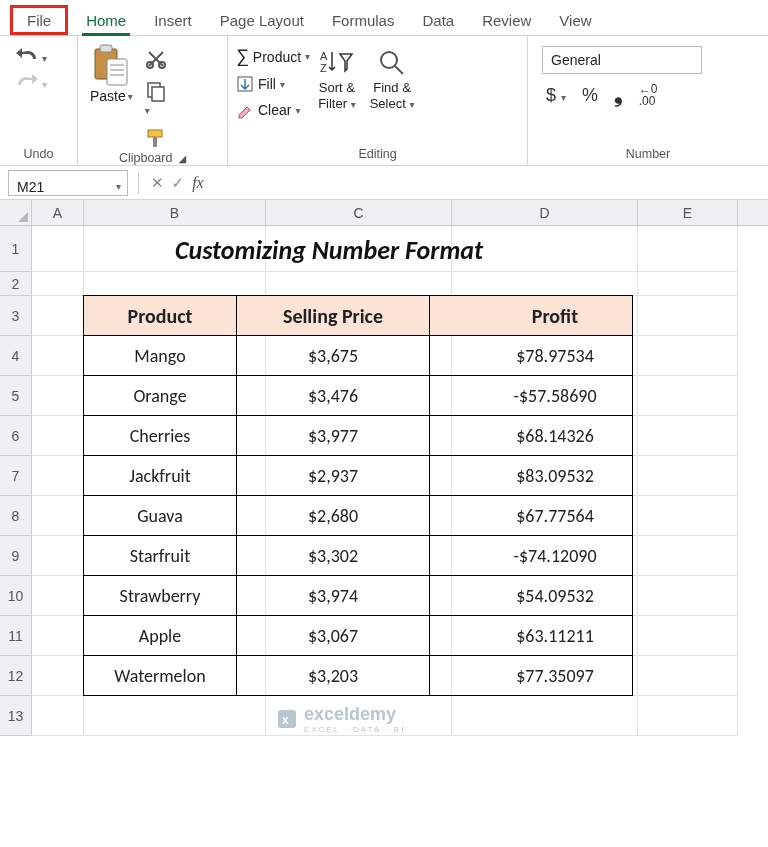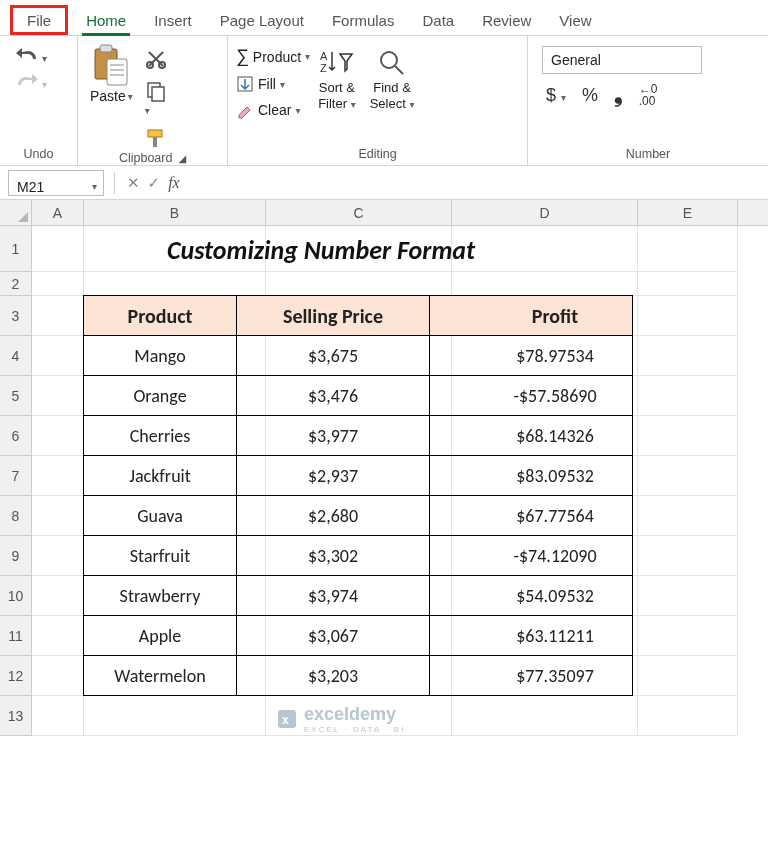--- a/index.html
+++ b/index.html
@@ -99,21 +99,21 @@
   .num-row { display:flex; gap:16px; align-items:center; font-size:18px; color:#333; padding-left:4px;}
 
   svg { display:block; }
 
   
   .fbar {
     display:flex; align-items:center; height:34px;
     border-bottom:1px solid #d4d4d4; background:#fff;
   }
   .namebox {
-    width:96px; border:1px solid #bcbcbc; margin:0 4px 0 8px;
+    width:120px; border:1px solid #bcbcbc; margin:0 4px 0 8px;
     height:26px; display:flex; align-items:center; justify-content:space-between;
     padding:8px 6px 0 8px; font-size:14px; background:#fff;
   }
   .fx-controls { display:flex; align-items:center; gap:8px; margin:0 6px; color:#888;}
   .fx-label { font-style:italic; font-family:"Times New Roman",serif; font-size:16px; color:#555;}
   .formula-input { flex:1; border:none; height:26px; margin-right:8px; background:#fff;}
 
   
   .sheet-wrap { position:relative; }
   .corner {
@@ -141,21 +141,21 @@
     border-bottom:1px solid #ccc; display:flex; align-items:center;
     justify-content:center; color:#555; font-size:14px;
   }
   .cell {
     border-right:1px solid #e3e3e3; border-bottom:1px solid #e3e3e3;
     display:flex; align-items:center; position:relative;
   }
 
   
   .title-text {
-    position:absolute; left:44px; width:554px; text-align:center;
+    position:absolute; left:52px; width:554px; text-align:center;
     font-family:"Calibri","Segoe UI",sans-serif; font-weight:700;
     font-style:italic; font-size:26px; color:#111;
   }
 
   
   .data-table {
     position:absolute;
     left: calc(32px + 52px);
     top: calc(26px + 46px + 24px);
     width:554px;

